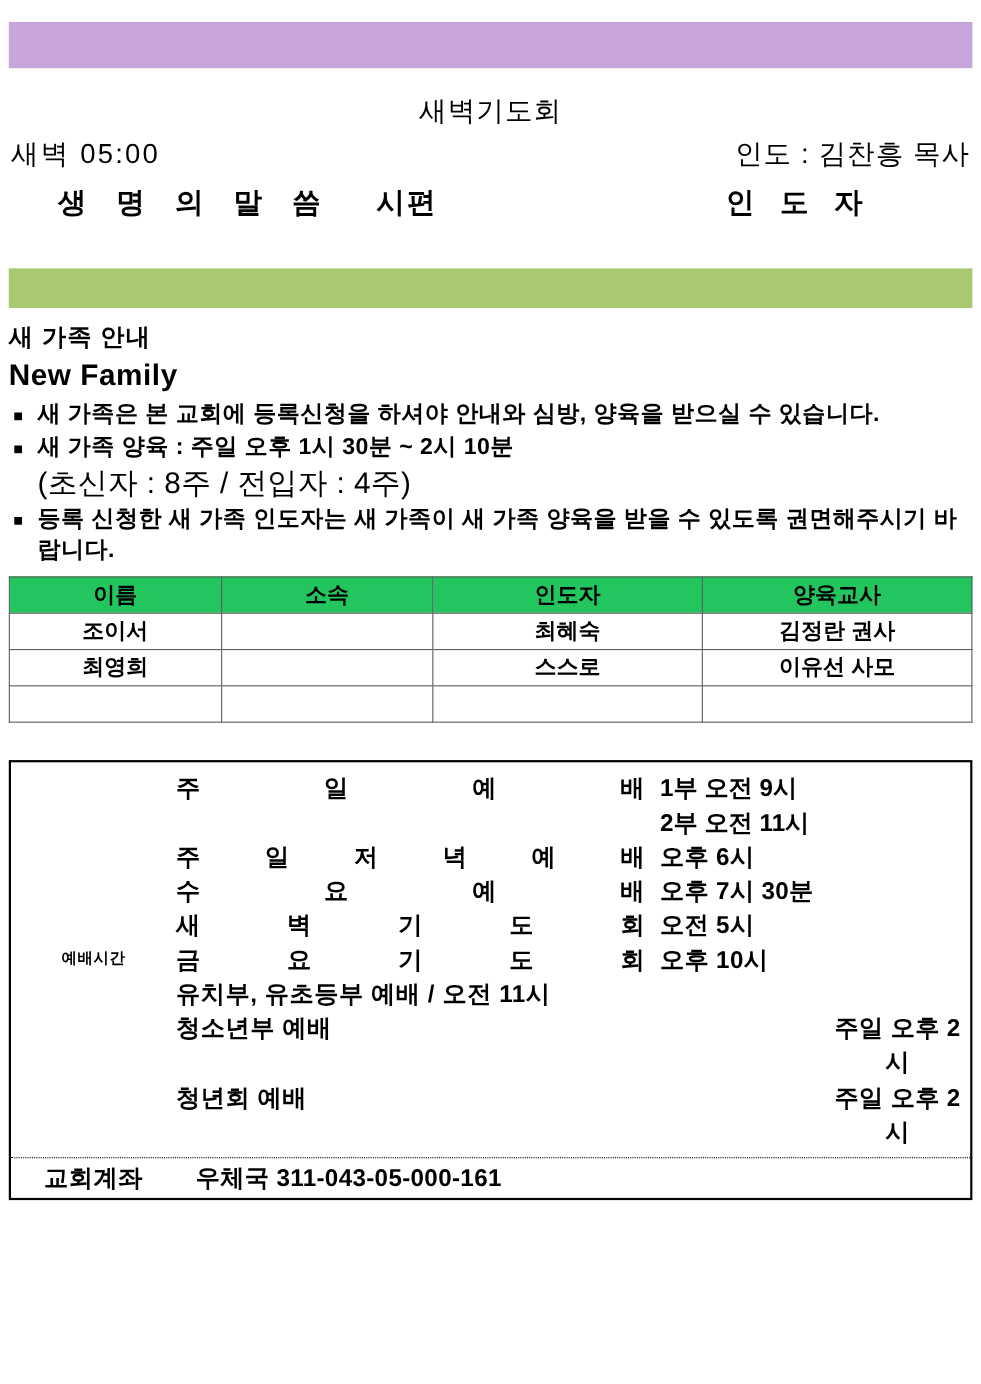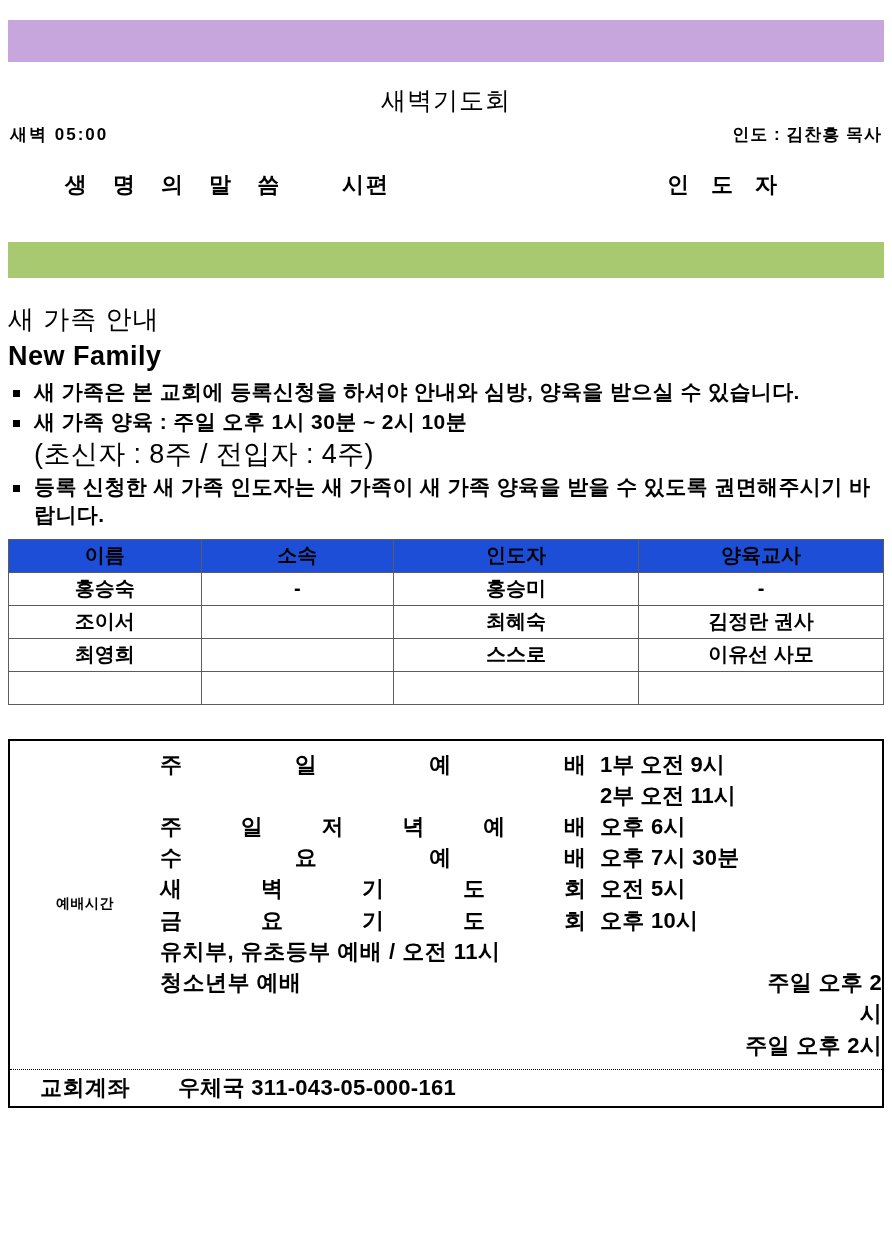--- a/index.html
+++ b/index.html
@@ -37,51 +37,51 @@
     font-size: 25px;
     font-weight: normal;
     letter-spacing: 1px;
     margin-top: 22px;
     margin-bottom: 6px;
   }
   .dawn-row {
     display: flex;
     justify-content: space-between;
     align-items: flex-end;
-    font-size: 17px;
-    font-weight: bold;
+    font-size: 25px;
+    font-weight: normal;
     padding: 0 2px;
   }
   .dawn-time { letter-spacing: 2px; }
   .dawn-leader { letter-spacing: 1px; }
 
   .dawn-head {
     display: flex;
-    font-size: 22px;
-    font-weight: bold;
-    margin-top: 24px;
+    font-size: 26px;
+    font-weight: bold;
+    margin-top: 11px;
     padding: 0 4px;
   }
   .dh-col1 { width: 330px; text-align: center; letter-spacing: 10px; }
   .dh-col2 { width: 230px; text-align: left; letter-spacing: 2px; }
   .dh-col3 { flex: 1; text-align: center; letter-spacing: 8px; }
 
   
   .green-band {
     margin-top: 42px;
     height: 36px;
     background: #a8c96f;
     width: 876px;
   }
 
   
   .nf-title-ko {
-    font-size: 26px;
-    font-weight: normal;
-    margin-top: 24px;
+    font-size: 22px;
+    font-weight: bold;
+    margin-top: 12px;
     letter-spacing: 1px;
   }
   .nf-title-en {
     font-size: 27px;
     font-weight: bold;
     margin-top: 4px;
     letter-spacing: 0.5px;
   }
   .bullet-list {
     margin-top: 6px;
@@ -122,21 +122,21 @@
   table.nf-table th,
   table.nf-table td {
     border: 1px solid #5c5c5c;
     height: 32px;
     text-align: center;
     font-size: 20px;
     font-weight: bold;
     padding: 0 2px;
   }
   table.nf-table thead th {
-    background: #1d4ed8;
+    background: #22c55e;
   }
   table.nf-table col.c1 { width: 22%; }
   table.nf-table col.c2 { width: 22%; }
   table.nf-table col.c3 { width: 28%; }
   table.nf-table col.c4 { width: 28%; }
 
   
   .svc-box {
     margin-top: 34px;
     width: 876px;
@@ -179,21 +179,21 @@
   .svc-name.plain {
     display: block;
     letter-spacing: 0.5px;
   }
   .svc-name span { display: inline-block; }
   .svc-time {
     flex: 1;
     letter-spacing: 0.3px;
   }
   .svc-time.right {
-    text-align: right;
+    text-align: center;
     padding-left: 150px;
   }
   .svc-twoline {
     flex: 1;
   }
   .dotted-sep {
     border-top: 1px dotted #000;
     margin: 2px 0 0 0;
   }
   .account-row {
@@ -257,26 +257,20 @@
     <thead>
       <tr>
         <th>이름</th>
         <th>소속</th>
         <th>인도자</th>
         <th>양육교사</th>
       </tr>
     </thead>
     <tbody>
       <tr>
-        <td>홍승숙</td>
-        <td>-</td>
-        <td>홍승미</td>
-        <td>-</td>
-      </tr>
-      <tr>
         <td>조이서</td>
         <td></td>
         <td>최혜숙</td>
         <td>김정란 권사</td>
       </tr>
       <tr>
         <td>최영희</td>
         <td></td>
         <td>스스로</td>
         <td>이유선 사모</td>
@@ -356,20 +350,21 @@
           <div class="svc-name plain">유치부, 유초등부 예배 / 오전 11시</div>
           <div class="svc-time"></div>
         </div>
 
         <div class="svc-row">
           <div class="svc-name plain">청소년부 예배</div>
           <div class="svc-time right">주일 오후 2시</div>
         </div>
 
         <div class="svc-row">
+          <div class="svc-name plain">청년회 예배</div>
           <div class="svc-time right">주일 오후 2시</div>
         </div>
 
       </div>
     </div>
 
     <div class="dotted-sep"></div>
 
     <div class="account-row">
       <div class="account-label">교회계좌</div>

